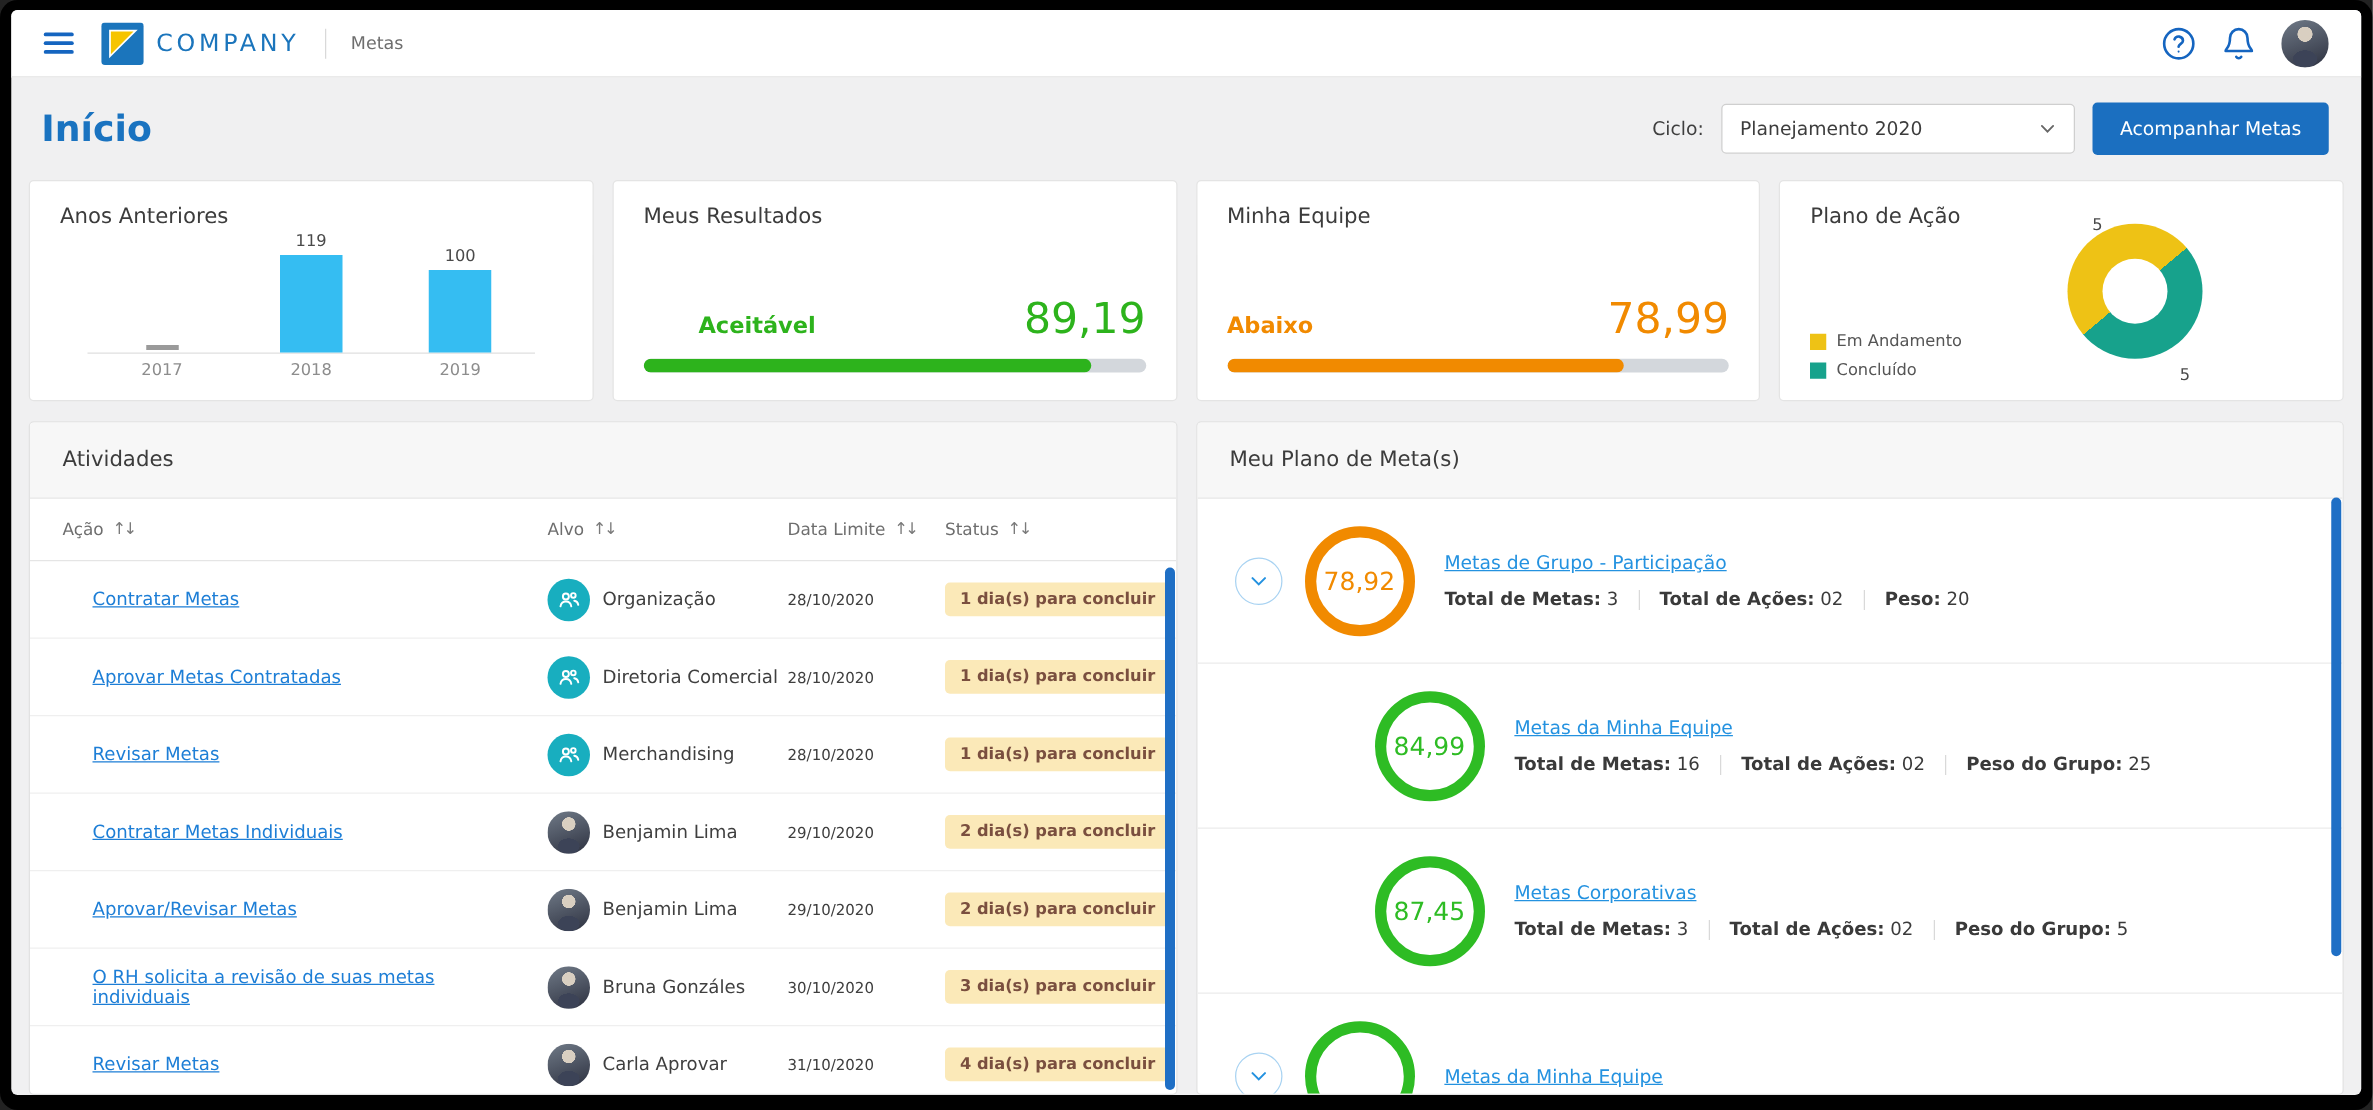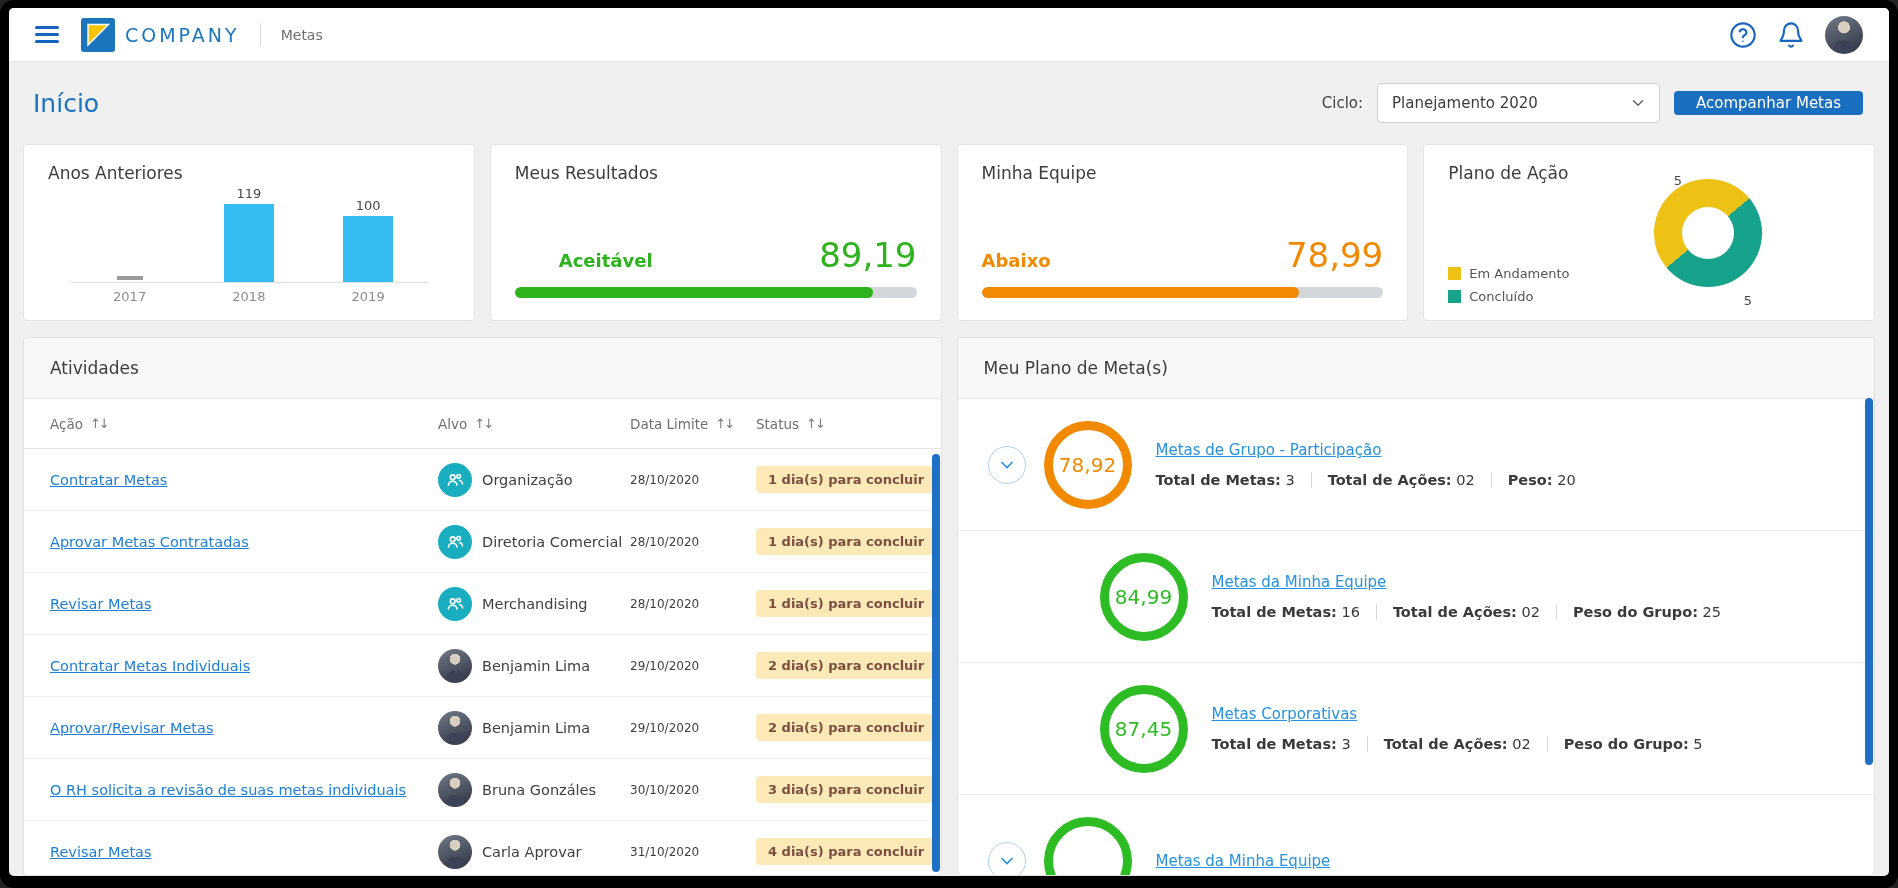--- a/index.html
+++ b/index.html
@@ -26,26 +26,26 @@
   .tb-icon{width:28px;height:28px;color:#1565c0;cursor:pointer;}
   .tb-icon svg{width:100%;height:100%;}
   .avatar-top{width:38px;height:38px;border-radius:50%;cursor:pointer;}
   .av-photo{background:
       radial-gradient(circle at 50% 30%, #d9cfc1 0 18%, rgba(0,0,0,0) 19%),
       radial-gradient(ellipse 42% 30% at 50% 82%, #3c4357 0 60%, rgba(0,0,0,0) 61%),
       linear-gradient(160deg,#707a87,#2d3140);}
 
   
   .page-head{height:82px;display:flex;align-items:center;justify-content:space-between;padding:0 26px 0 24px;flex:0 0 auto;}
-  .page-title{color:#1a73c0;font-size:25px;font-weight:400;}
+  .page-title{color:#1a73c0;font-size:29px;font-weight:700;}
   .head-actions{display:flex;align-items:center;gap:14px;}
   .cycle-label{font-size:15px;color:#3f3f3f;}
   .select{width:283px;height:40px;background:#fff;border:1px solid #cfcfcf;border-radius:4px;display:flex;align-items:center;justify-content:space-between;padding:0 12px 0 14px;font-size:15px;cursor:pointer;}
   .select .caret{width:18px;height:18px;color:#666;}
-  .btn-primary{height:24px;background:#1b6fc0;color:#fff;border:none;border-radius:4px;font-size:15px;padding:0 22px;cursor:pointer;font-family:inherit;}
+  .btn-primary{height:42px;background:#1b6fc0;color:#fff;border:none;border-radius:4px;font-size:15px;padding:0 22px;cursor:pointer;font-family:inherit;}
 
   
   .cards-row{display:flex;gap:15px;padding:0 14px;height:177px;flex:0 0 auto;}
   .card{flex:1;background:#fff;border:1px solid #e4e4e4;border-radius:4px;position:relative;display:flex;flex-direction:column;padding:18px 24px 16px;}
   .card-title{font-size:17px;color:#3c3c3c;}
 
   
   .chart-wrap{flex:1;display:flex;flex-direction:column;justify-content:flex-end;padding:0 22px;}
   .bars-area{display:flex;border-bottom:1px solid #e0e0e0;align-items:flex-end;}
   .bar-col{flex:1;display:flex;flex-direction:column;align-items:center;justify-content:flex-end;}
@@ -83,21 +83,21 @@
   .vscroll{position:absolute;width:8px;background:var(--scrollbar_blue);border-radius:4px;right:1px;cursor:pointer;}
   .vscroll.left-panel{top:116px;bottom:3px;}
   .vscroll.right-panel{top:60px;bottom:110px;}
 
   
   .thead{display:grid;grid-template-columns:388px 192px 126px auto;align-items:center;height:50px;border-bottom:1px solid #e5e5e5;padding:0 18px 0 26px;flex:0 0 auto;}
   .th{font-size:13.5px;color:#6e6e6e;display:flex;align-items:center;cursor:pointer;}
   .sort{font-size:13px;color:#7a7a7a;margin-left:7px;letter-spacing:-2px;}
   .tbody{flex:1;overflow:hidden;}
   .trow{display:grid;grid-template-columns:388px 192px 126px auto;align-items:center;height:62px;border-bottom:1px solid #efefef;padding:0 18px 0 26px;}
-  .cell-action{color:#1d7ed6;font-size:14.5px;text-decoration:underline;cursor:pointer;padding-right:18px;}
+  .cell-action{color:#1d7ed6;font-size:14.5px;text-decoration:underline;cursor:pointer;padding-right:18px;margin-left:24px;}
   .cell-target{display:flex;align-items:center;gap:10px;font-size:14.5px;color:#3f3f3f;}
   .t-avatar{width:34px;height:34px;border-radius:50%;flex:0 0 auto;}
   .av-group{background:var(--avatar_teal);display:flex;align-items:center;justify-content:center;}
   .av-group svg{width:22px;height:22px;}
   .cell-date{font-size:12px;color:#3f3f3f;}
   .badge{justify-self:start;background:var(--badge_bg);color:var(--badge_text);font-size:13px;font-weight:700;padding:6px 12px;border-radius:4px;white-space:nowrap;}
 
   
   .plan-body{flex:1;overflow:hidden;}
   .plan-item{display:flex;align-items:center;height:132px;border-bottom:1px solid #ececec;padding-left:30px;}

